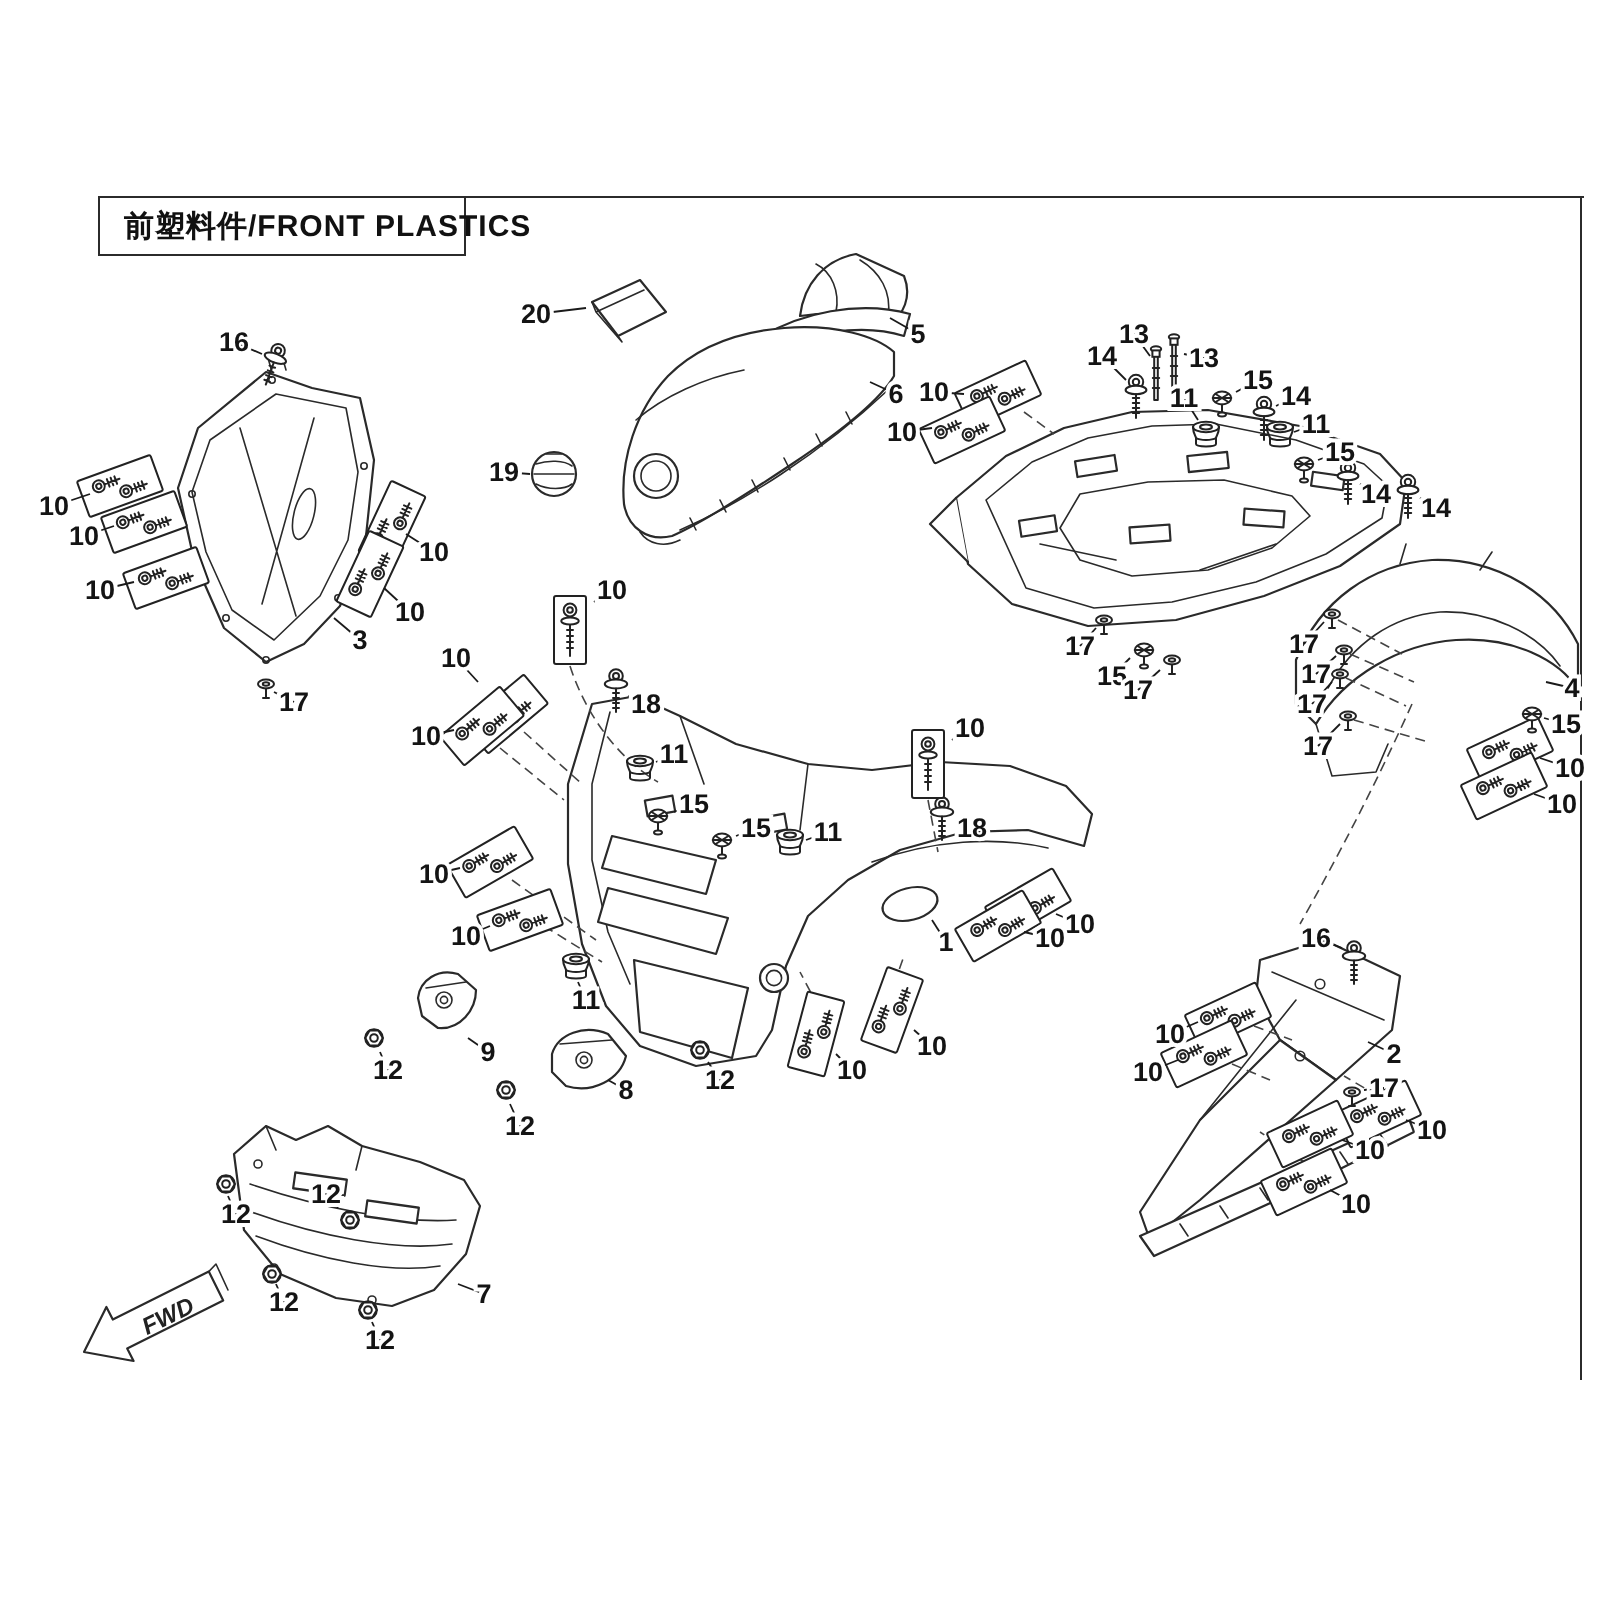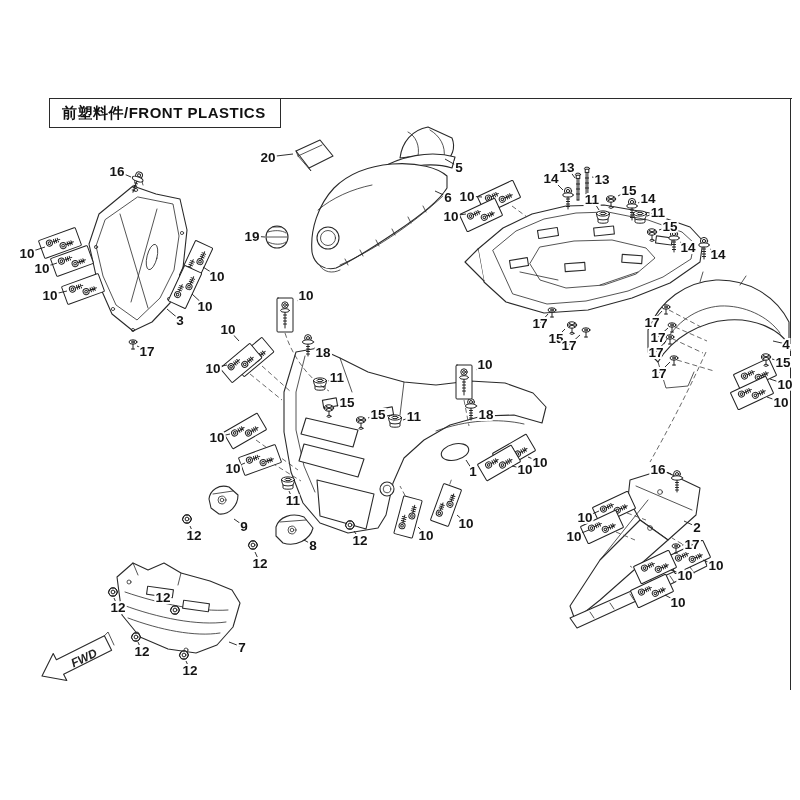--- a/index.html
+++ b/index.html
@@ -1,20 +1,20 @@
 <!DOCTYPE html>
 <html><head>
 <meta charset="utf-8">
 <style>
   html,body{margin:0;padding:0;background:#fff;}
   .page{position:relative;width:800px;height:800px;background:#fff;overflow:hidden;
         font-family:"Liberation Sans",sans-serif;}
   .border-top{position:absolute;left:49px;top:98px;width:743px;height:0;border-top:1.5px solid #2b2b2b;}
   .border-right{position:absolute;left:790px;top:98px;width:0;height:592px;border-left:1.5px solid #2b2b2b;}
-  .title-box{position:absolute;left:49px;top:98px;width:232px;height:30px;border:1.5px solid #2b2b2b;
+  .title-box{position:absolute;left:49px;top:98px;width:184px;height:30px;border:1.5px solid #2b2b2b;
              background:#fff;display:flex;align-items:center;box-sizing:border-box;padding-left:12px;}
   .title-box span{font-weight:700;font-size:15px;letter-spacing:.5px;color:#111;white-space:nowrap;}
   svg{position:absolute;left:0;top:0;}
   .part{fill:#fff;stroke:#2a2a2a;stroke-width:1.1;stroke-linejoin:round;stroke-linecap:round;}
   .pline{fill:none;stroke:#2a2a2a;stroke-width:.8;stroke-linejoin:round;stroke-linecap:round;}
   .dash{fill:none;stroke:#444;stroke-width:.8;stroke-dasharray:5 3;}
   .leader{stroke:#1a1a1a;stroke-width:.9;}
   .fast{stroke:#222;stroke-width:1;fill:none;stroke-linecap:round;}
   .fast rect,.fast circle,.fast ellipse{fill:#fff;}
   text.callout{font-family:"Liberation Sans",sans-serif;font-weight:700;font-size:13.5px;fill:#141414;

